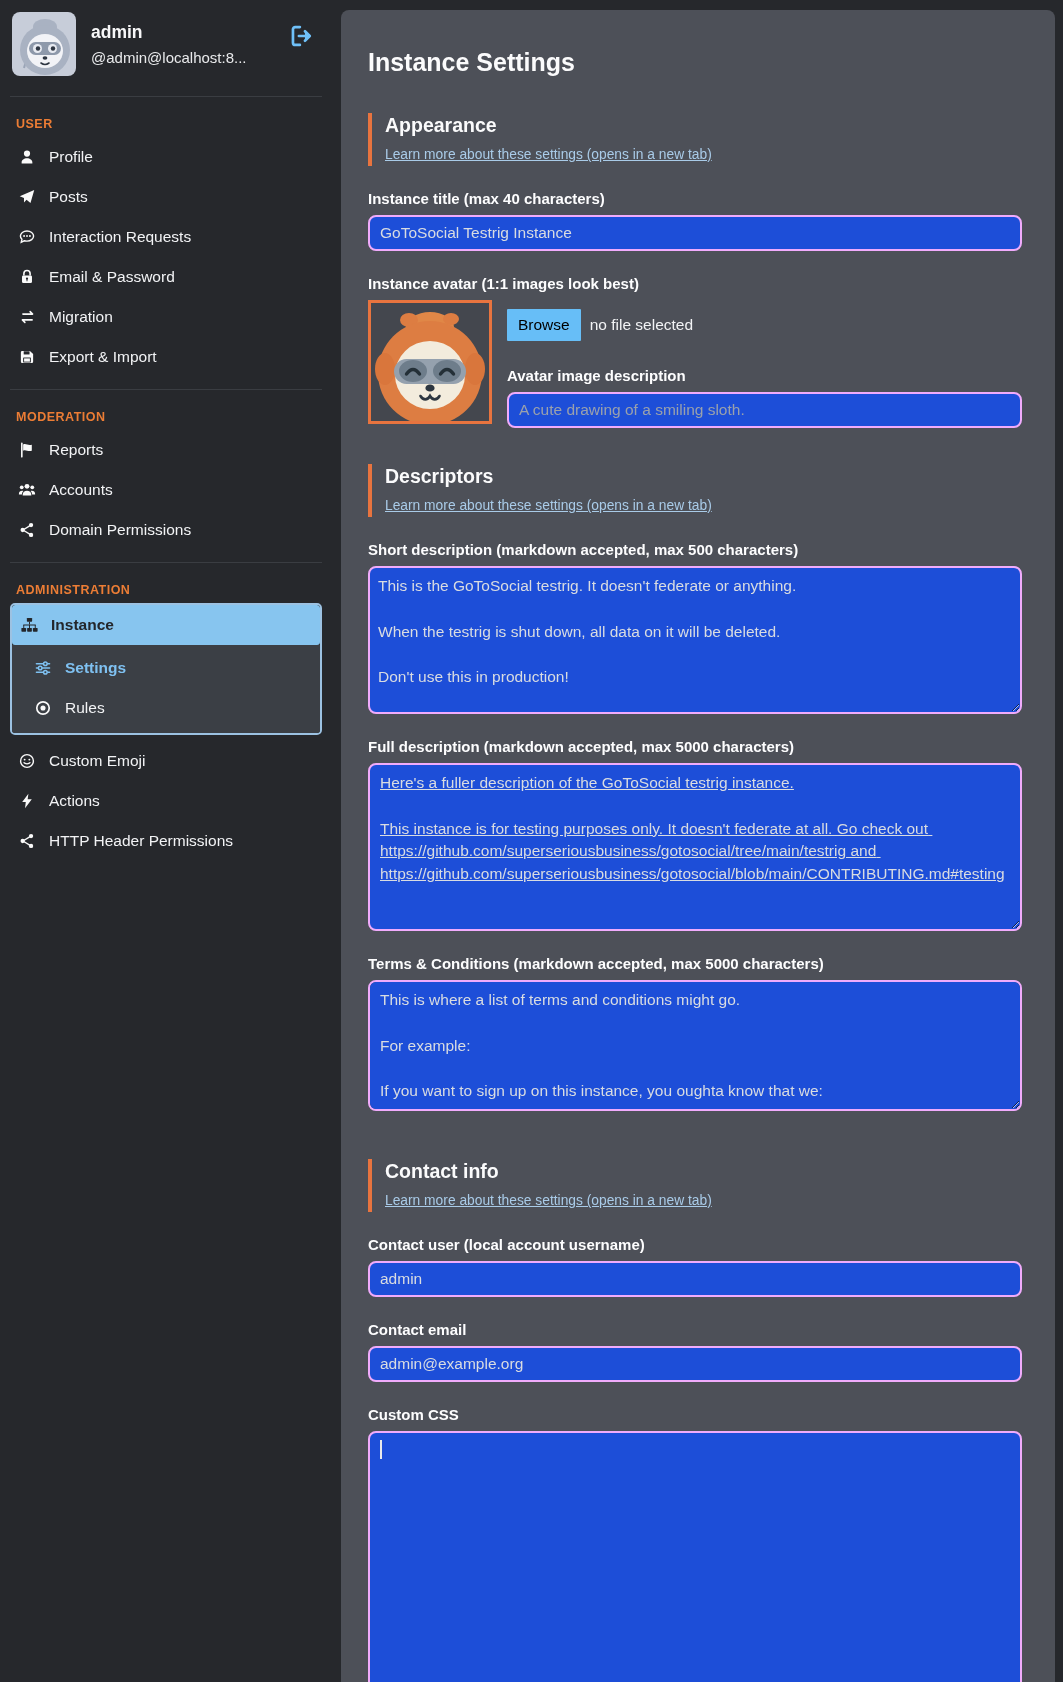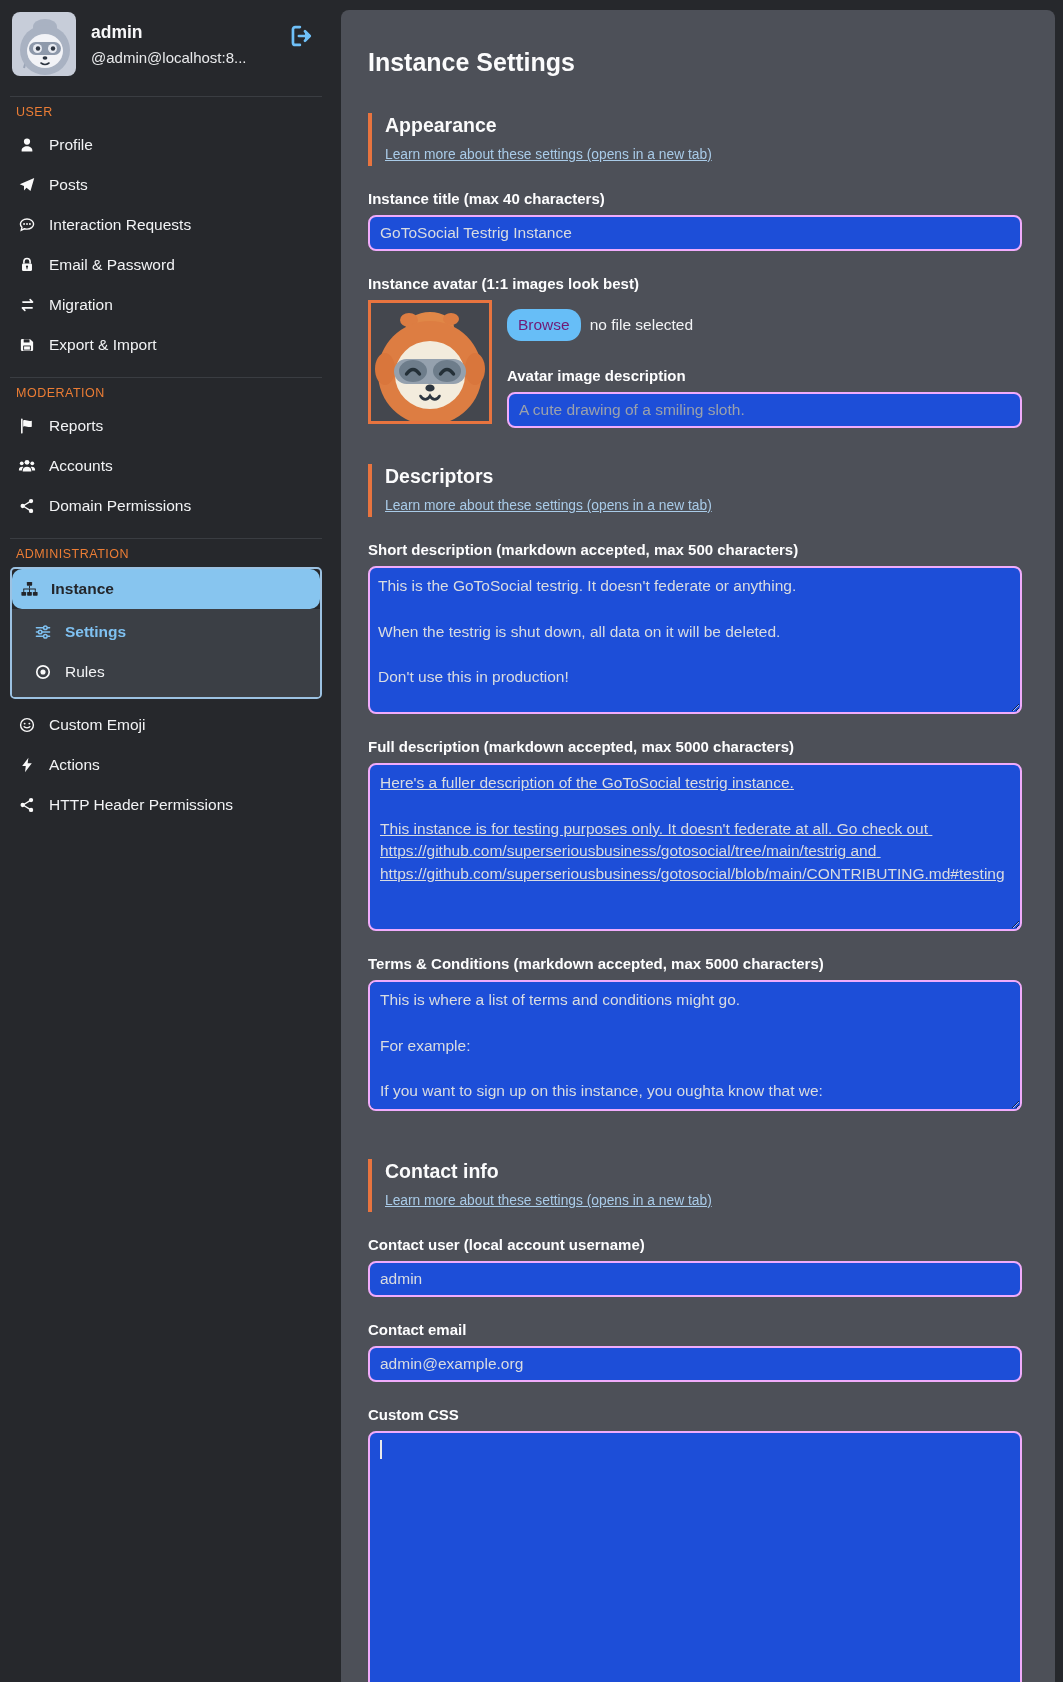--- a/index.html
+++ b/index.html
@@ -13,27 +13,27 @@
   .layout{display:flex;align-items:flex-start;padding:10px 8px 0 10px;gap:19px;box-sizing:border-box;}
 
   
   .sidebar{width:312px;flex-shrink:0;}
   .user-card{display:flex;align-items:center;gap:15px;padding:2px 6px 20px 2px;border-bottom:1px solid #3a3d42;}
   .avatar-sm{width:64px;height:64px;border-radius:8px;flex-shrink:0;}
   .user-names{display:flex;flex-direction:column;gap:6px;min-width:0;}
   .user-name{font-weight:bold;font-size:17.5px;}
   .user-handle{font-size:15px;color:#e9eaec;white-space:nowrap;}
   .logout{margin-left:auto;margin-bottom:14px;background:none;border:none;cursor:pointer;padding:2px;}
-  .sec-label{color:#ec7d35;font-weight:normal;font-size:12.5px;letter-spacing:.5px;margin:8px 0 6px 6px;}
+  .sec-label{color:#ec7d35;font-weight:bold;font-size:12.5px;letter-spacing:.5px;margin:20px 0 6px 6px;}
   .nav-sec{border-bottom:1px solid #3a3d42;padding-bottom:12px;}
   .nav-sec:last-child{border-bottom:none;}
   .nav-item{display:flex;align-items:center;gap:13px;padding:11px 8px;font-size:15.5px;color:#f2f3f5;text-decoration:none;cursor:pointer;border-radius:3px;}
   .nav-item .ico{width:18px;display:inline-flex;justify-content:center;color:#fafafa;flex-shrink:0;}
   .admin-block{border:2px solid #9cc2e2;border-radius:5px;margin:2px 0 6px;overflow:hidden;}
-  .admin-block .nav-item.selected{background:#87c5ef;color:#23262b;font-weight:bold;border-radius:10px;text-align:right;}
+  .admin-block .nav-item.selected{background:#87c5ef;color:#23262b;font-weight:bold;border-radius:3px;text-align:right;}
   .admin-block .nav-item.selected .ico{color:#23262b;}
   .submenu{background:#3b3f45;padding:3px 0 5px 14px;}
   .submenu .nav-item.active{color:#7fc1f1;font-weight:bold;}
   .submenu .nav-item.active .ico{color:#7fc1f1;}
 
   
   .main{width:714px;box-sizing:border-box;background:#4d5058;border-radius:8px;
         padding:28px 33px 34px 27px;min-height:1657px;}
   h1{font-size:25px;margin:10px 0 28px;font-weight:bold;color:#fbfbfc;}
   .section-head{border-left:4px solid #e8743f;padding:1px 0 3px 13px;margin:36px 0 24px;}
@@ -53,21 +53,21 @@
   .h-full{height:168px;text-decoration:underline;}
   .h-terms{height:131px;}
   .h-css{height:298px;font-family:"DejaVu Sans Mono",monospace;}
   .css-wrap{position:relative;}
   .caret{position:absolute;left:12px;top:9px;width:1.5px;height:19px;background:#e8e9eb;}
   .avatar-row{display:flex;gap:15px;align-items:flex-start;}
   .avatar-box{width:118px;height:118px;border:3px solid #e8743f;flex-shrink:0;}
   .avatar-box svg{display:block;}
   .avatar-right{flex:1;padding-top:9px;}
   .browse-row{display:flex;align-items:center;gap:9px;margin:0 0 26px;}
-  .browse-btn{background:#67bef7;color:#701a75;font-size:15.5px;padding:7px 11px;border:none;border-radius:14px;font-family:"Liberation Sans",sans-serif;cursor:pointer;}
+  .browse-btn{background:#67bef7;color:#000000;font-size:15.5px;padding:7px 11px;border:none;border-radius:1px;font-family:"Liberation Sans",sans-serif;cursor:pointer;}
   .no-file{font-size:15.5px;color:#f2f3f5;}
 </style>
 </head>
 <body>
 
 <div class="layout">
 
   <nav class="sidebar">
 
     <div class="user-card">

